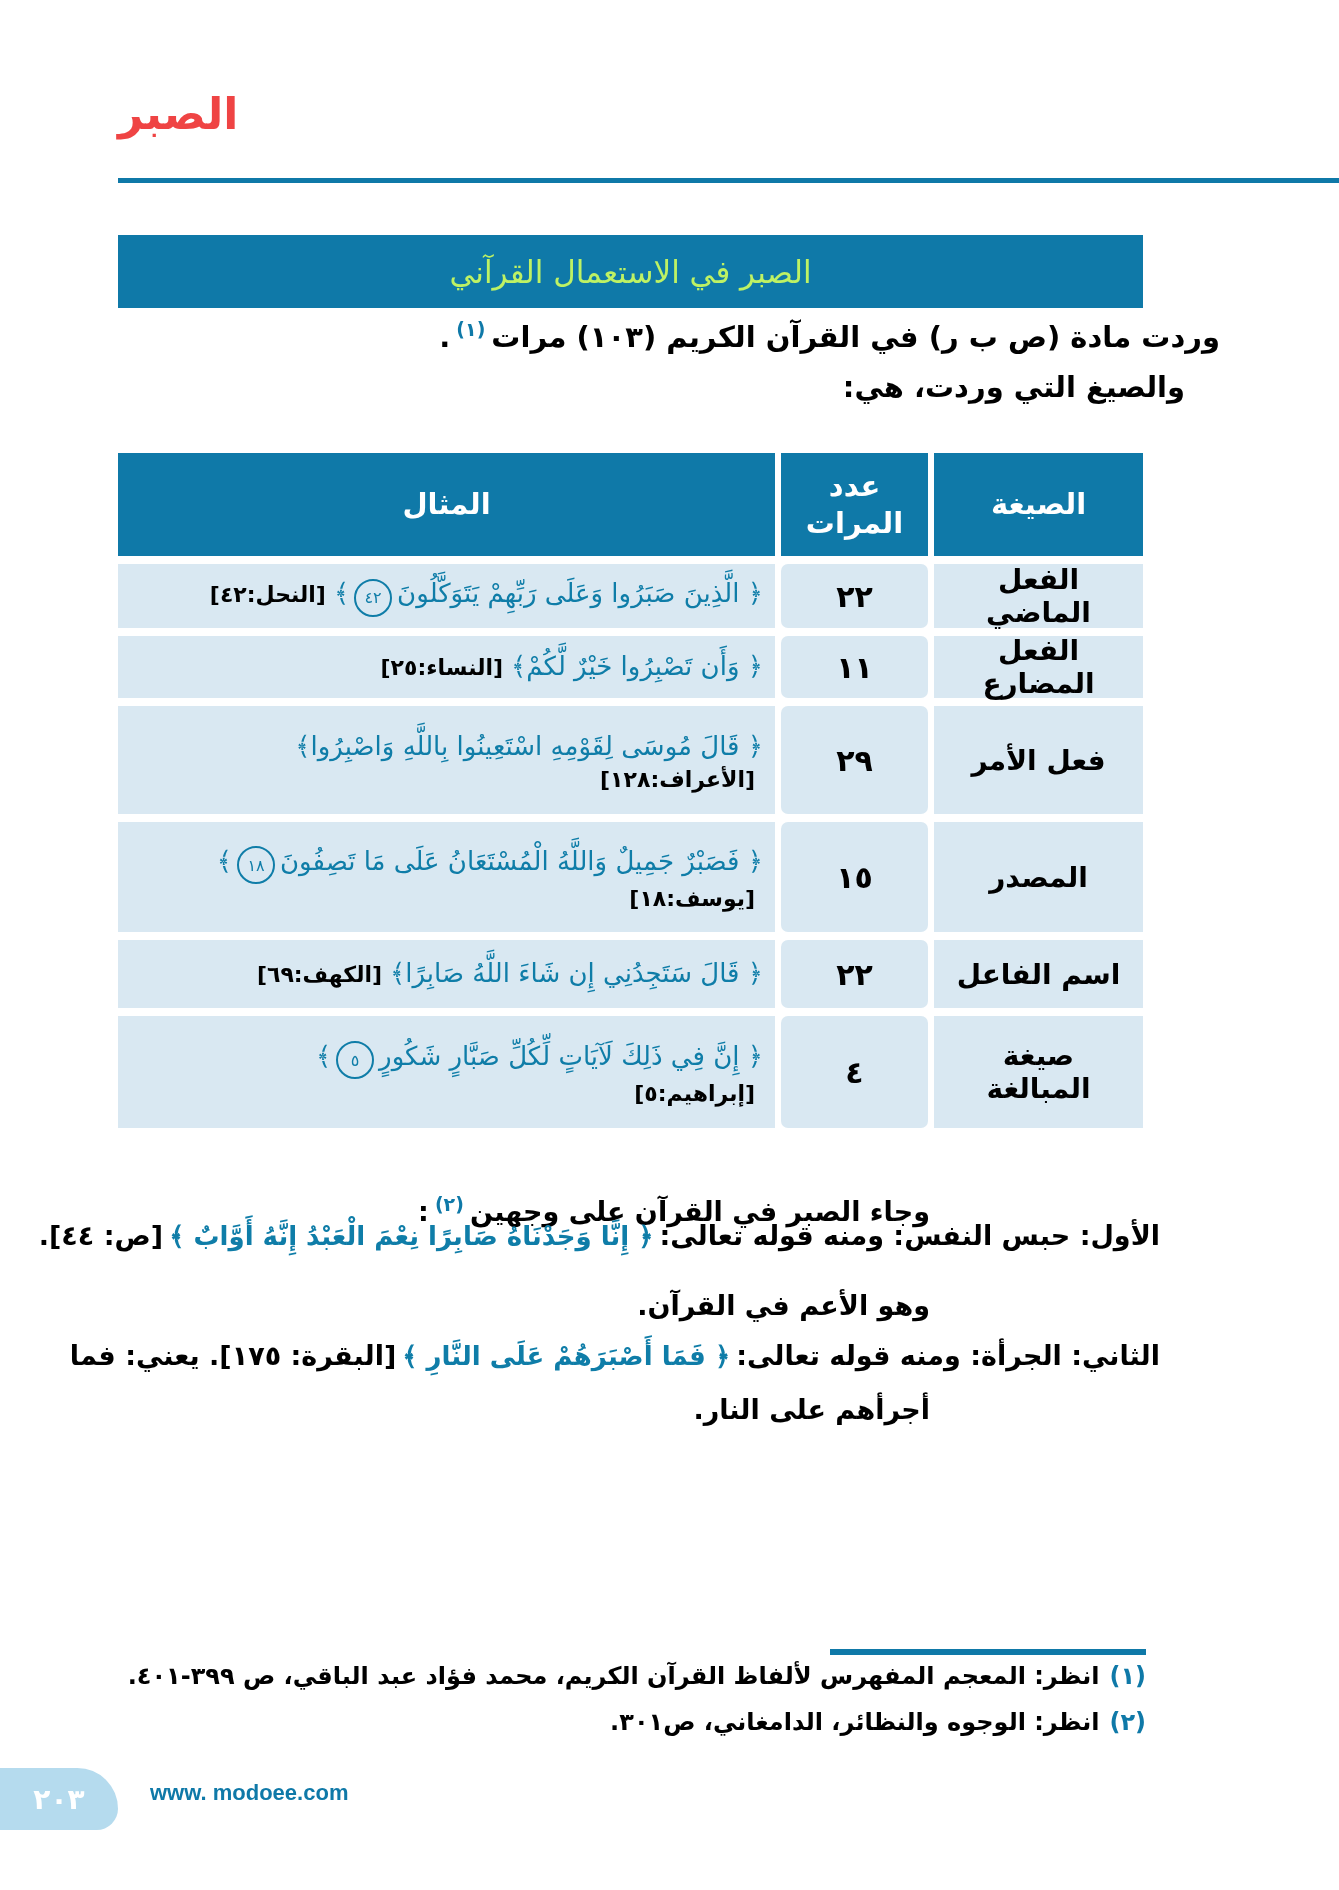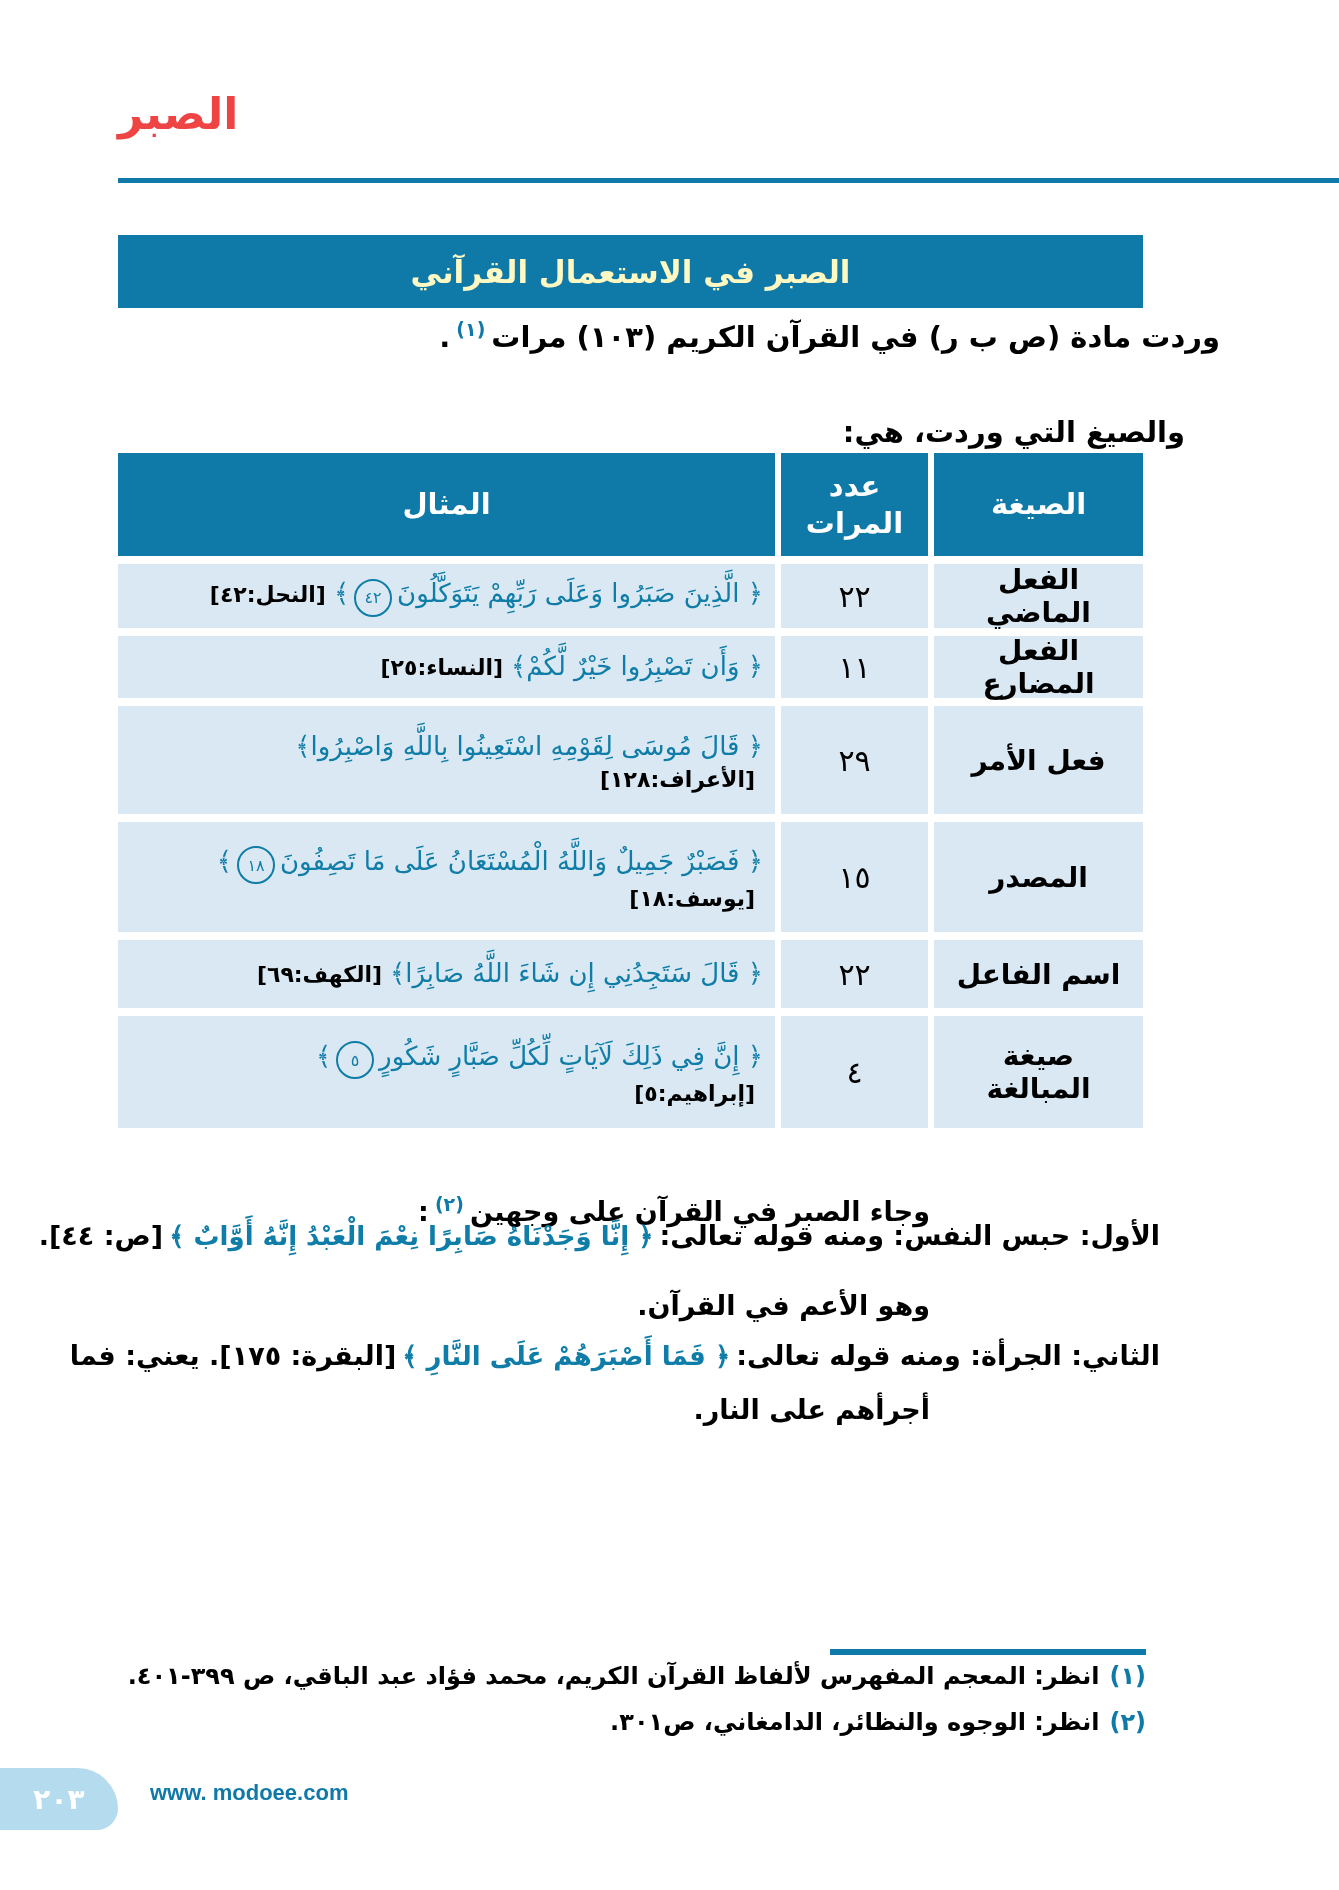--- a/index.html
+++ b/index.html
@@ -17,23 +17,23 @@
     color:#ef4444;font-size:44px;font-weight:bold;line-height:1.2;
     direction:rtl;
   }
   .head-rule{
     position:absolute;left:118px;top:178px;width:1221px;height:5px;
     background:#0f79a8;
   }
   
   .banner{
     position:absolute;left:118px;top:235px;width:1025px;height:73px;
-    background:#0f79a8;color:#fef9c3;
+    background:#0f79a8;color:#bef264;
     display:flex;align-items:center;justify-content:center;
-    font-size:31px;font-weight:bold;
+    font-size:31px;font-weight:normal;
   }
   
   .txtline{
     position:absolute;color:#000;font-weight:bold;
     white-space:nowrap;direction:rtl;text-align:right;font-size:29px;
   }
   .sup{
     color:#0f79a8;font-size:19px;font-weight:bold;
     vertical-align:super;margin:0 6px;
   }
@@ -50,21 +50,21 @@
     background:#0f79a8;color:#fff;font-weight:bold;font-size:29px;
     display:flex;flex-direction:column;align-items:center;justify-content:center;
     text-align:center;line-height:1.25;
   }
   .td{
     background:#d9e8f2;
     display:flex;flex-direction:column;justify-content:center;
     padding:2px 12px;box-sizing:border-box;
   }
   .td.form{align-items:center;text-align:center;color:#000;font-weight:bold;font-size:28px;}
-  .td.count{align-items:center;text-align:center;color:#000;font-weight:normal;font-size:30px;}
+  .td.count{align-items:center;text-align:center;color:#000;font-weight:bold;font-size:30px;border-radius:7px;}
   .td.example{align-items:stretch;text-align:right;}
   .verse{color:#0f7da8;font-size:26px;line-height:1.45;}
   .ref{color:#000;font-size:22px;font-weight:bold;margin:0 8px;}
   .rline{text-align:right;margin-top:2px;}
   .ayah-num{
     display:inline-flex;width:34px;height:34px;border:2px solid #0f7da8;
     border-radius:50%;align-items:center;justify-content:center;
     font-size:16px;color:#0f7da8;margin:0 5px;vertical-align:middle;
     background:#fff0;flex:none;
   }
@@ -100,21 +100,21 @@
   <div class="head-word">الصبر</div>
   <div class="head-rule"></div>
 
   <div class="banner">
     <span>الصبر في الاستعمال القرآني</span>
   </div>
 
   <div class="txtline" style="top:318px;right:119px;">
     <span>وردت مادة (ص ب ر) في القرآن الكريم (١٠٣) مرات</span><span class="sup">(١)</span><span>.</span>
   </div>
-  <div class="txtline" style="top:415px;right:154px;">
+  <div class="txtline" style="top:370px;right:154px;">
     <span>والصيغ التي وردت، هي:</span>
   </div>
 
   <div class="qtable">
 
     <div class="th">
       <span>الصيغة</span>
     </div>
     <div class="th">
       <span>عدد</span>

